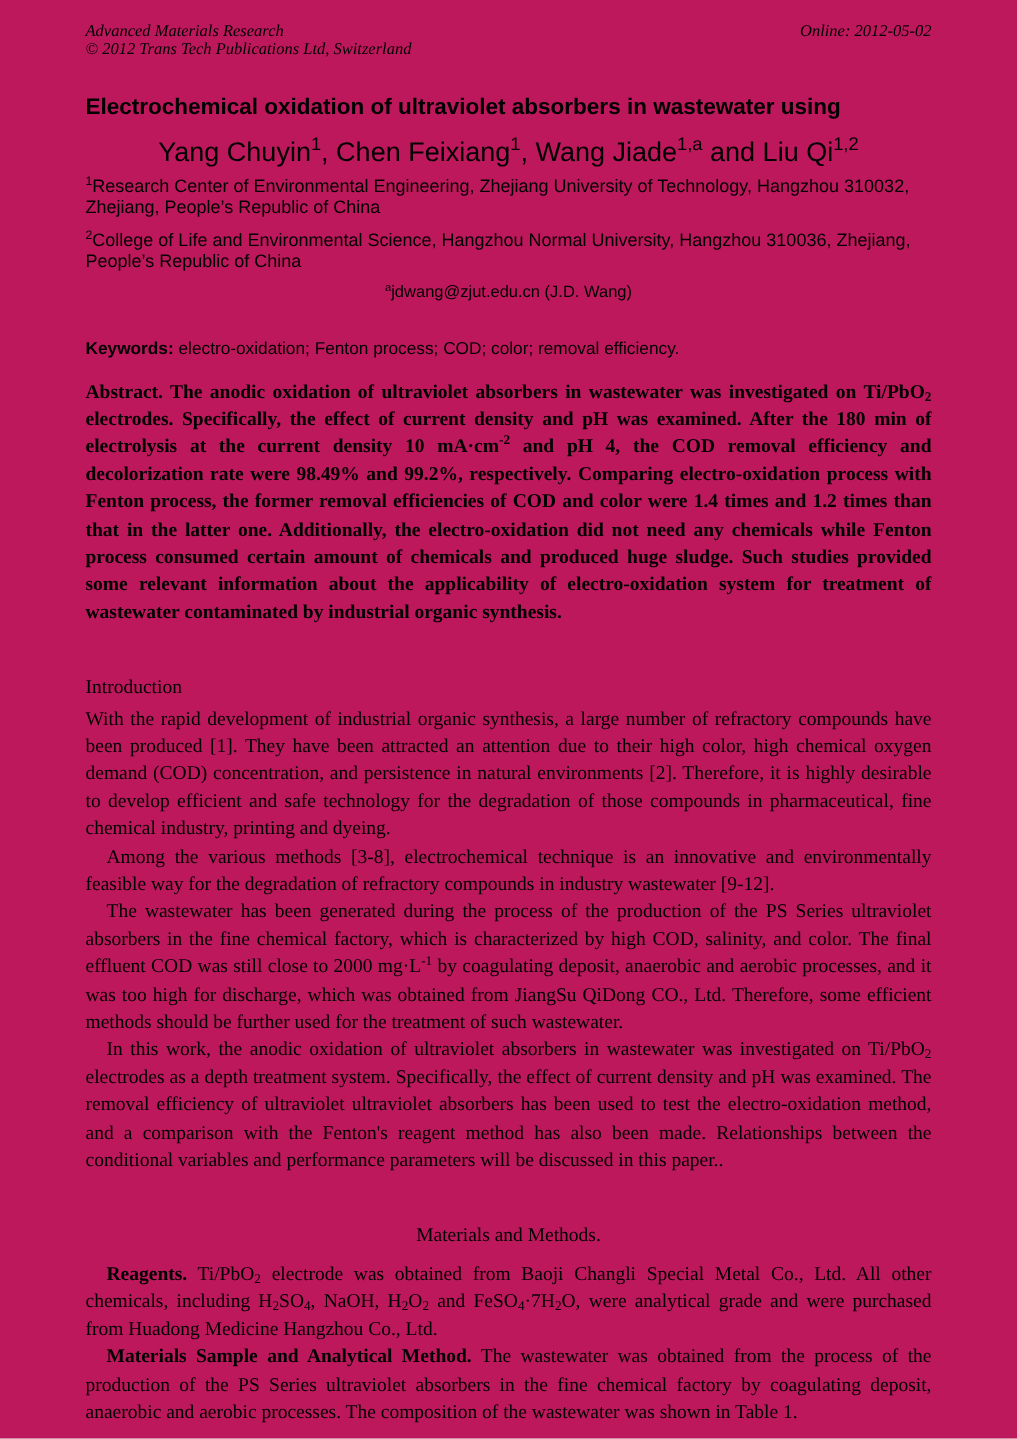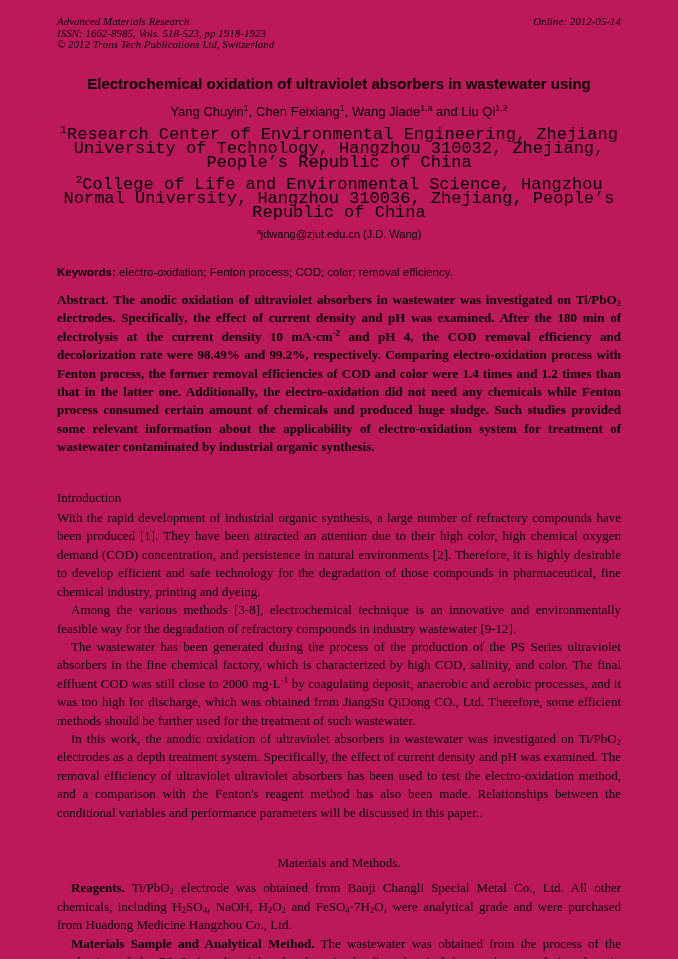--- a/index.html
+++ b/index.html
@@ -20,38 +20,37 @@
     justify-content: space-between;
     align-items: flex-start;
     font-style: italic;
     font-size: 11px;
     line-height: 11.5px;
   }
   .header-left div { white-space: nowrap; }
   .header-right { white-space: nowrap; }
   .title {
     margin-top: 24px;
-    text-align: center;
     font-family: "Liberation Sans", "DejaVu Sans", sans-serif;
     font-weight: bold;
     font-size: 15px;
     line-height: 17.5px;
   }
   .authors {
     margin-top: 12px;
     text-align: center;
     font-family: "Liberation Sans", "DejaVu Sans", sans-serif;
-    font-size: 13px;
+    font-size: 18px;
     line-height: 16px;
   }
   .affil {
     margin-top: 8px;
-    text-align: center;
-    font-family: Liberation Mono, monospace;
-    font-size: 17px;
+    text-align: left;
+    font-family: Liberation Sans, sans-serif;
+    font-size: 12px;
     line-height: 14px;
   }
   .email {
     margin-top: 8px;
     text-align: center;
     font-family: "Liberation Sans", "DejaVu Sans", sans-serif;
     font-size: 11px;
     line-height: 13px;
   }
   .keywords {
@@ -80,24 +79,23 @@
   sub { vertical-align: -0.25em; }
 </style>
 </head>
 <body>
 
 <div class="page">
 
   <div class="page-header">
     <div class="header-left">
       <div>Advanced Materials Research</div>
-      <div>ISSN: 1662-8985, Vols. 518-523, pp 1918-1923</div>
       <div>© 2012 Trans Tech Publications Ltd, Switzerland</div>
     </div>
-    <div class="header-right">Online: 2012-05-14</div>
+    <div class="header-right">Online: 2012-05-02</div>
   </div>
 
   <div class="title">
     <div>Electrochemical oxidation of ultraviolet absorbers in wastewater using</div>
   </div>
 
   <div class="authors">Yang Chuyin<sup>1</sup>, Chen Feixiang<sup>1</sup>, Wang Jiade<sup>1,a</sup> and Liu Qi<sup>1,2</sup></div>
 
   <div class="affil"><sup>1</sup>Research Center of Environmental Engineering, Zhejiang University of Technology, Hangzhou 310032, Zhejiang, People’s Republic of China</div>
 

